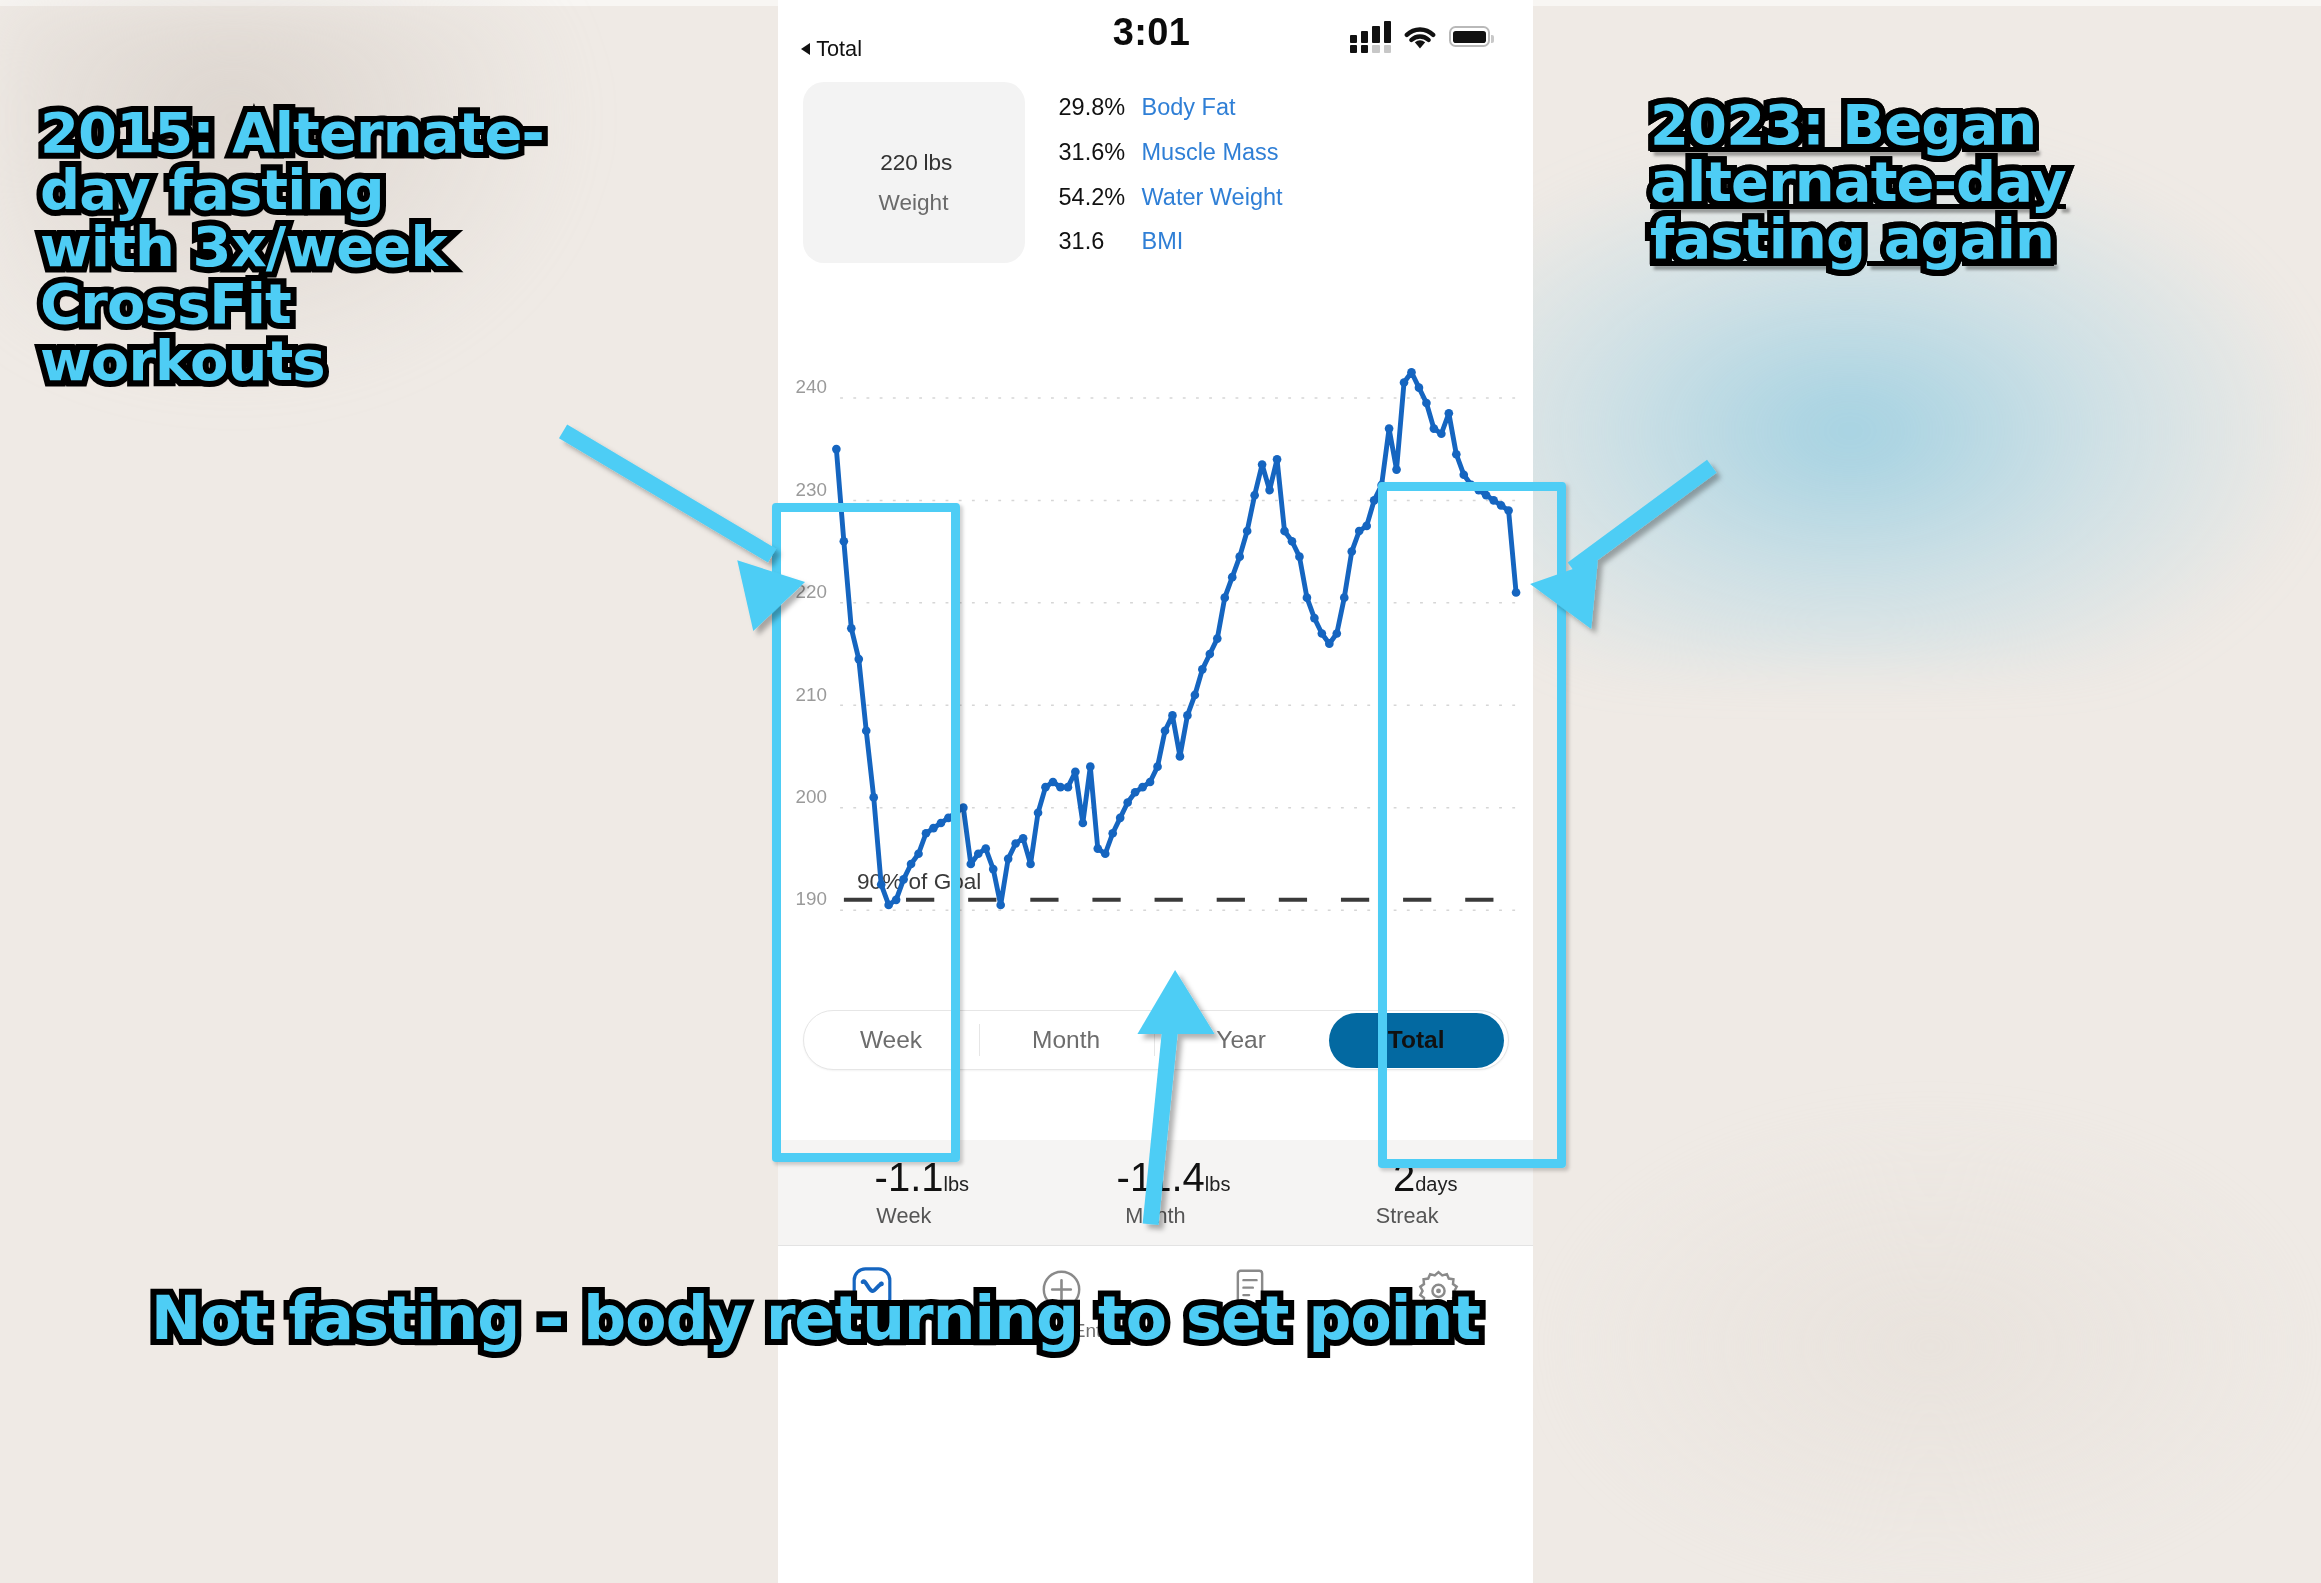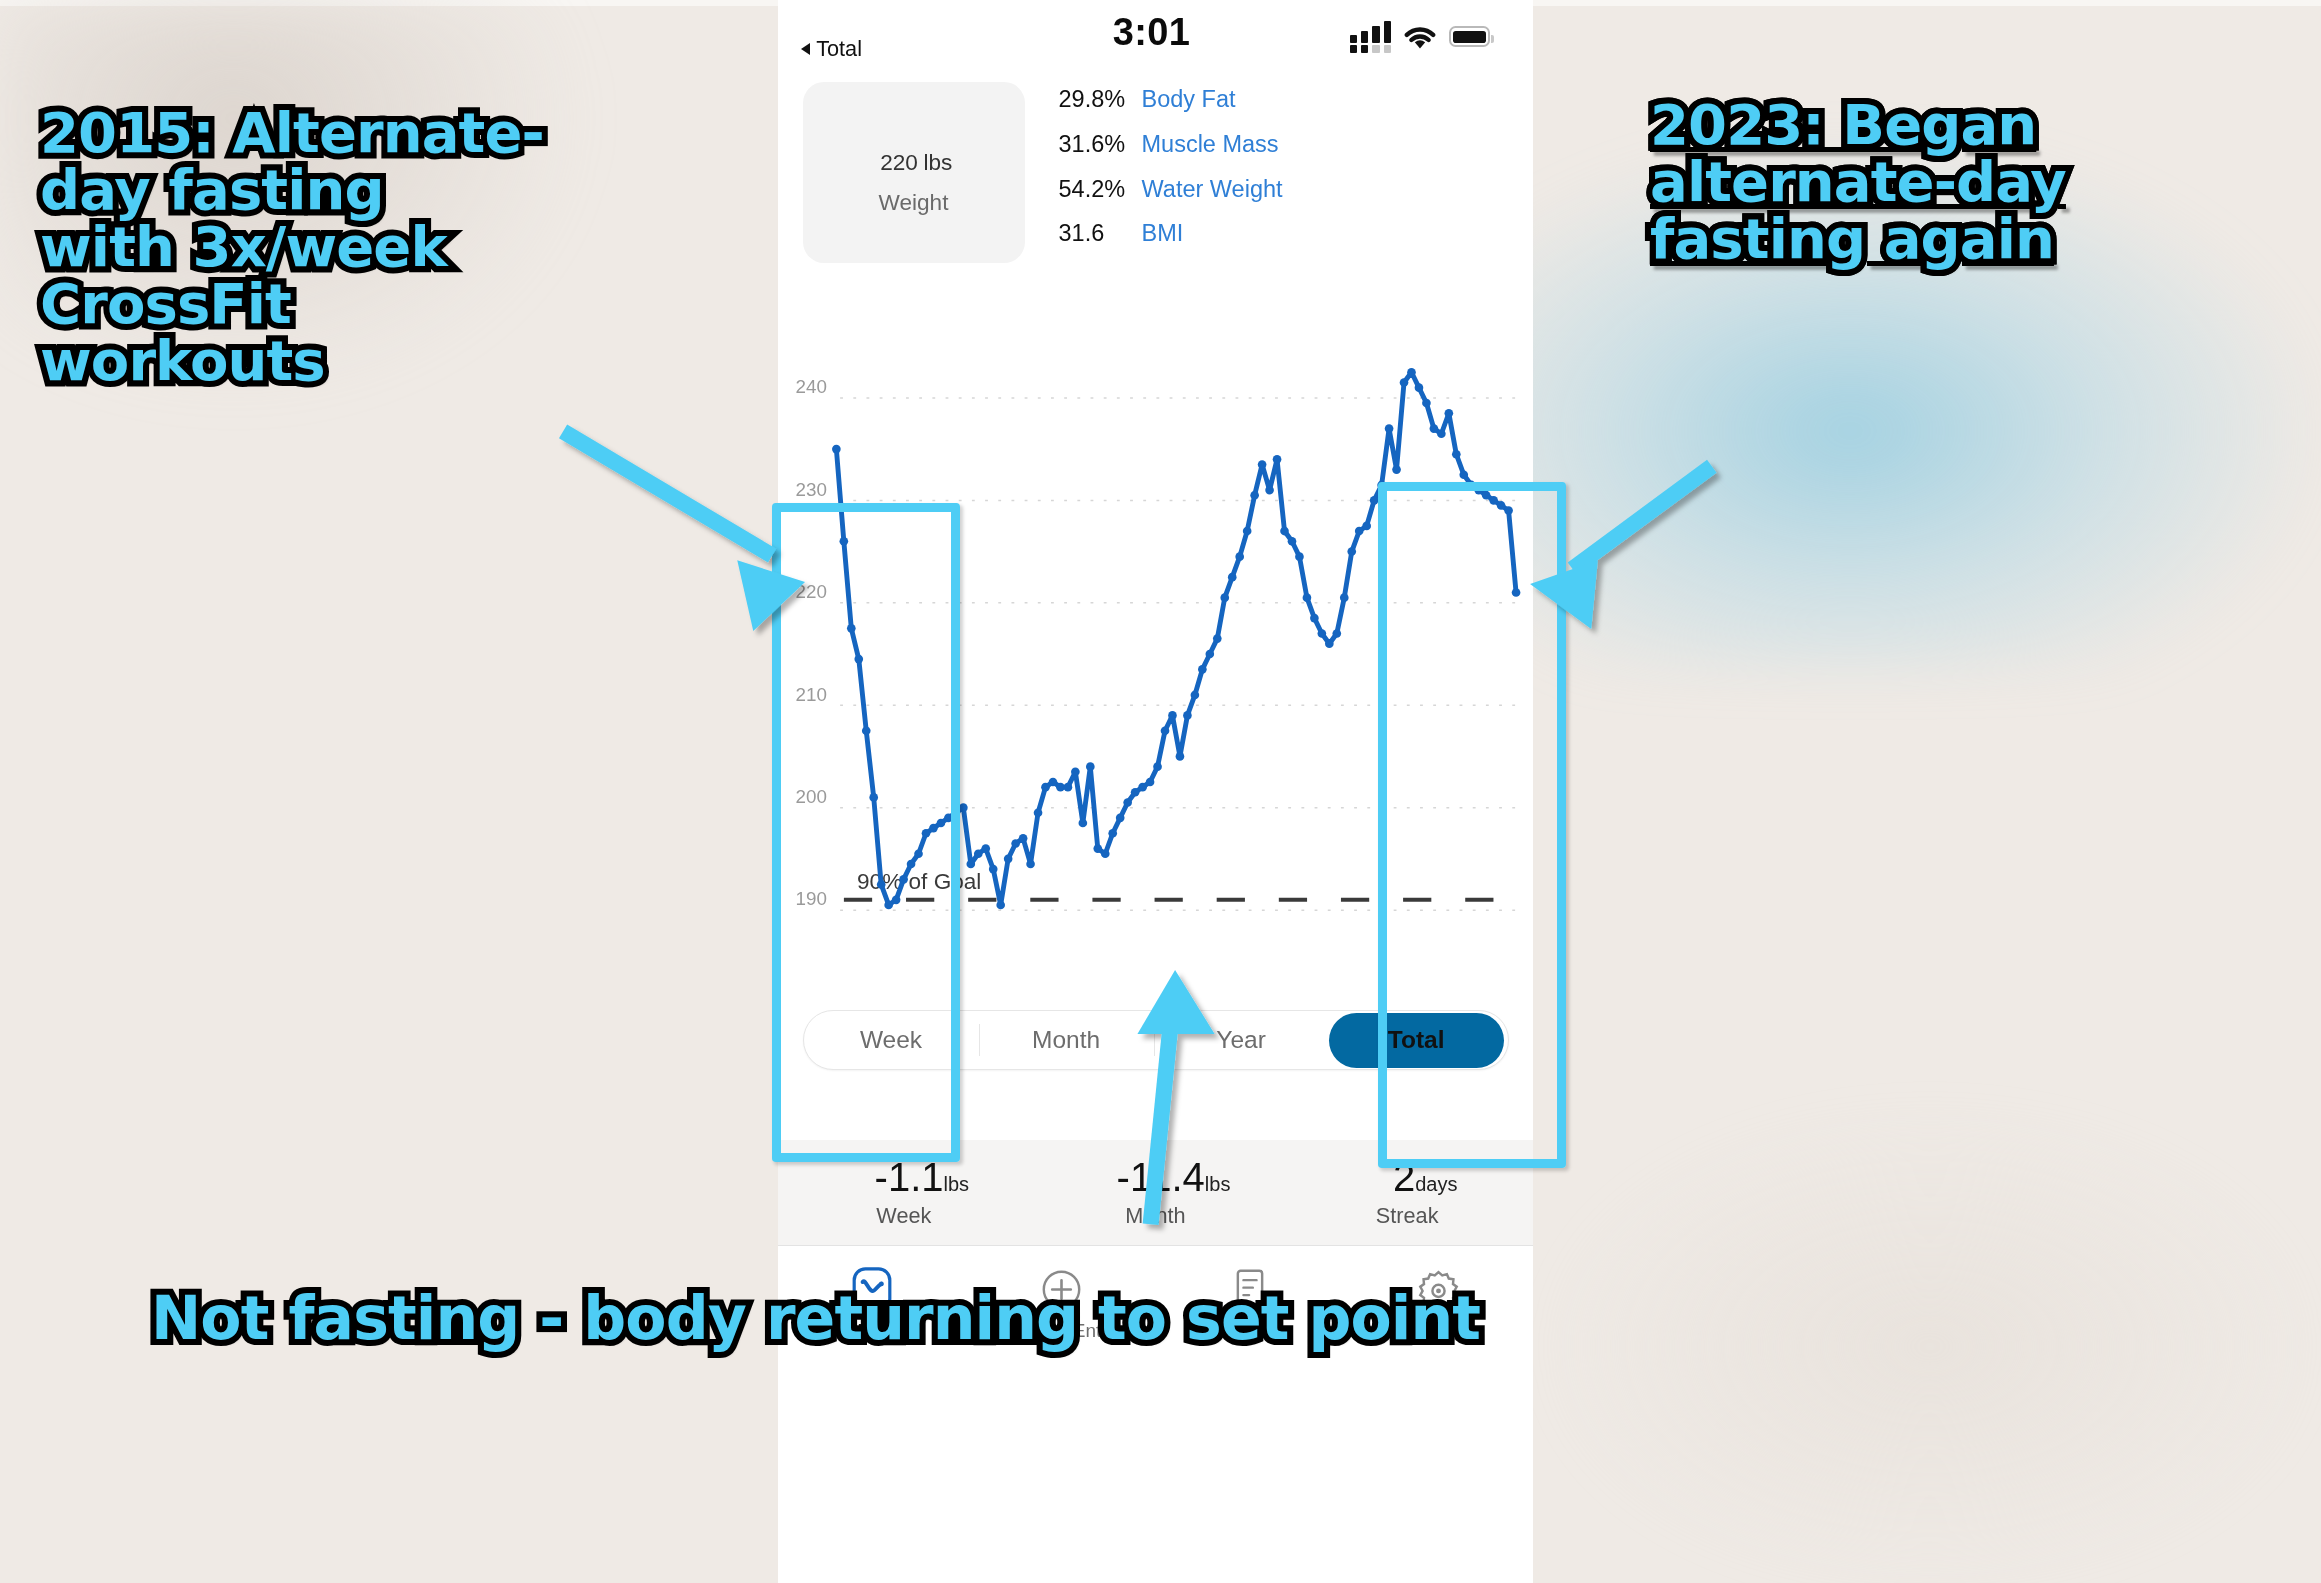--- a/index.html
+++ b/index.html
@@ -95,21 +95,21 @@
   .weight-card {
     width: 222px; height: 181px;
     background:#f3f3f3; border-radius: 21px;
     display:flex; flex-direction:column; align-items:center; justify-content:center;
   }
   .weight-val { font-size:49px; color:#1b1b1b; font-weight:400; line-height:1; }
   .weight-val span { font-size:22.6px; margin-left:5.6px; color:#333; }
   .weight-lbl { font-size:22.6px; color:#6a6a6a; margin-top:11.3px; }
 
   .metrics { flex:1; padding-left: 17px; padding-top: 3.8px; }
-  .metric-row { display:flex; align-items:flex-start; height:43px; margin-bottom:1.9px; }
+  .metric-row { display:flex; align-items:center; height:43px; margin-bottom:1.9px; }
   .metric-row + .metric-row { margin-top: 0px; }
   .m-val { width:83px; font-size:23.5px; color:#111; }
   .m-lbl { font-size:23.5px; color:#2f7fd6; }
 
   
   .chart-wrap { position:relative; margin: 55px 0 0 0; height: 669px; }
   .chart-wrap svg { display:block; }
 
   
   .segwrap { padding: 21px 24.5px 0 24.5px; }

